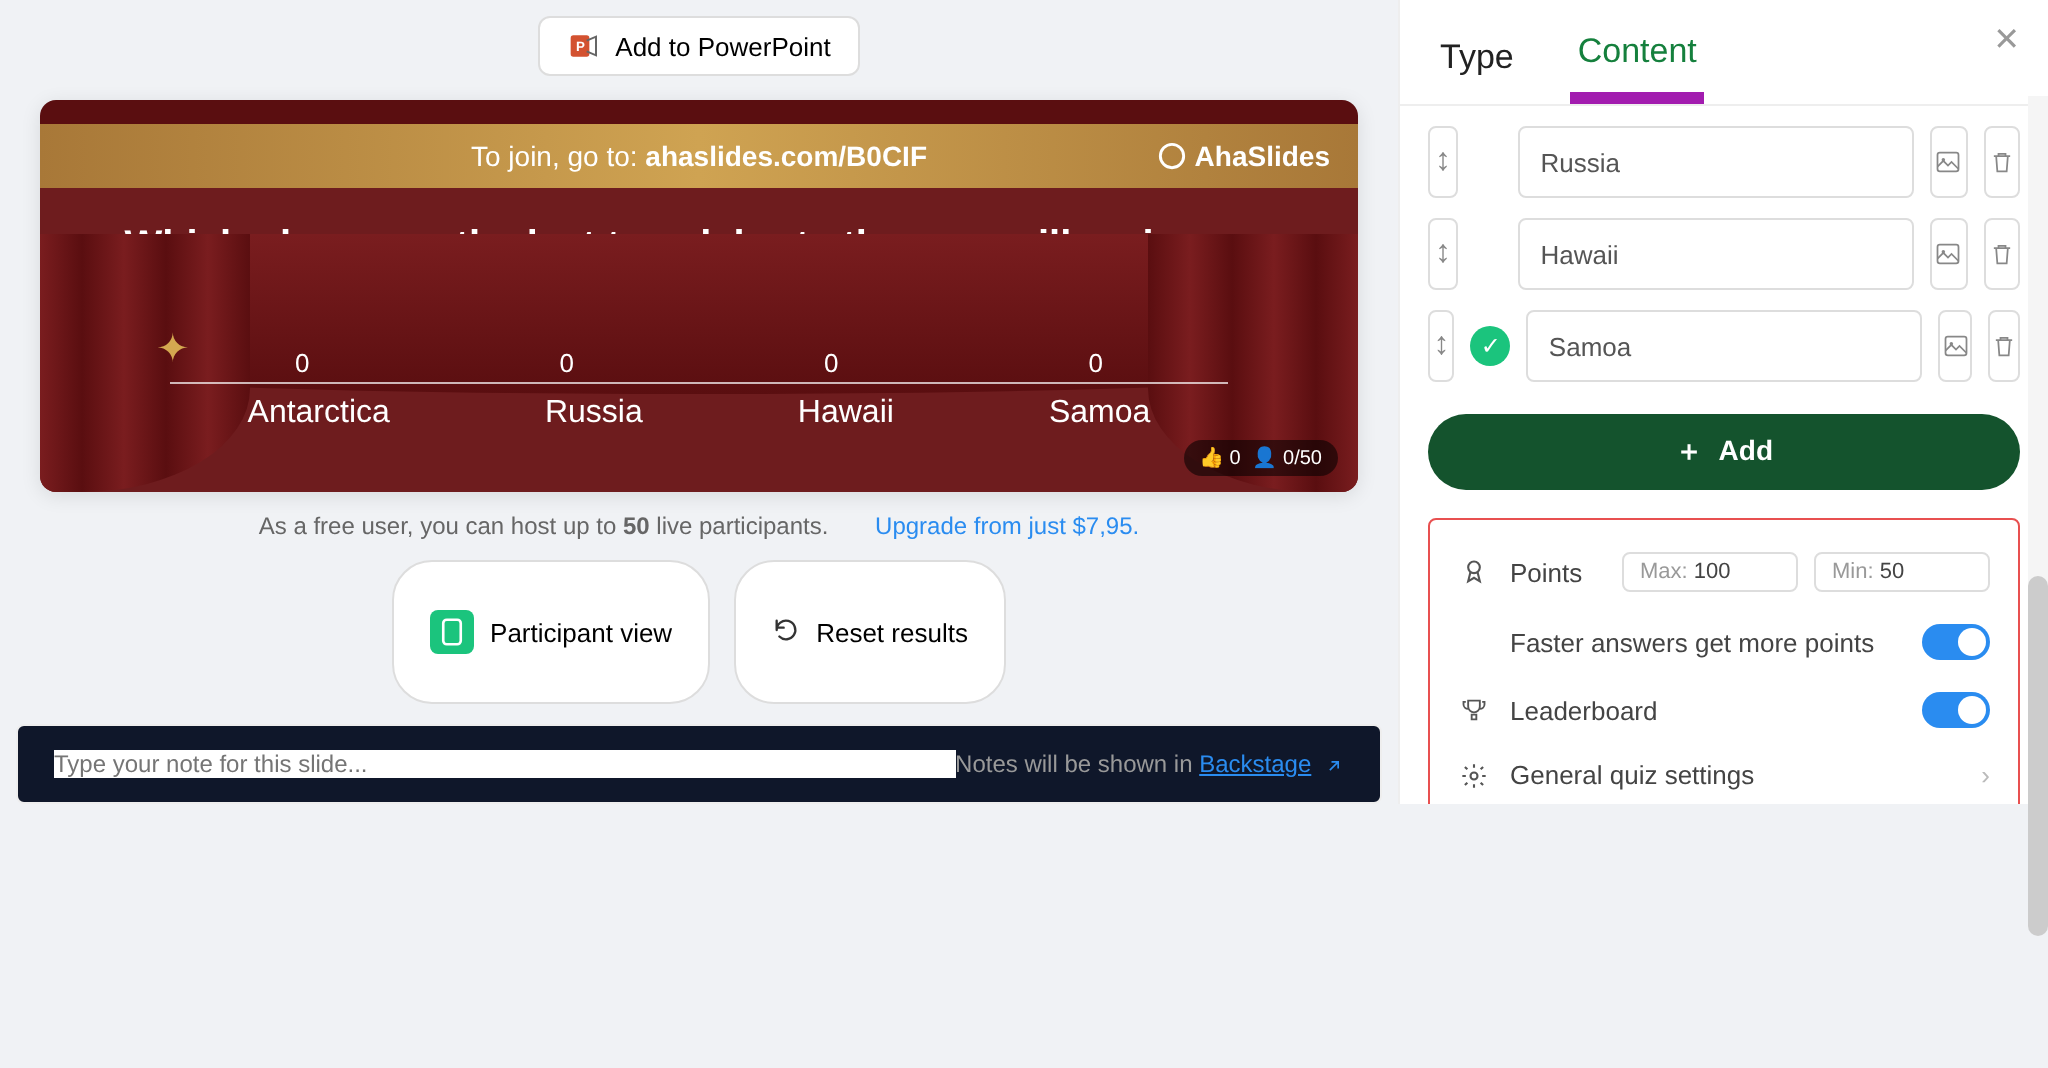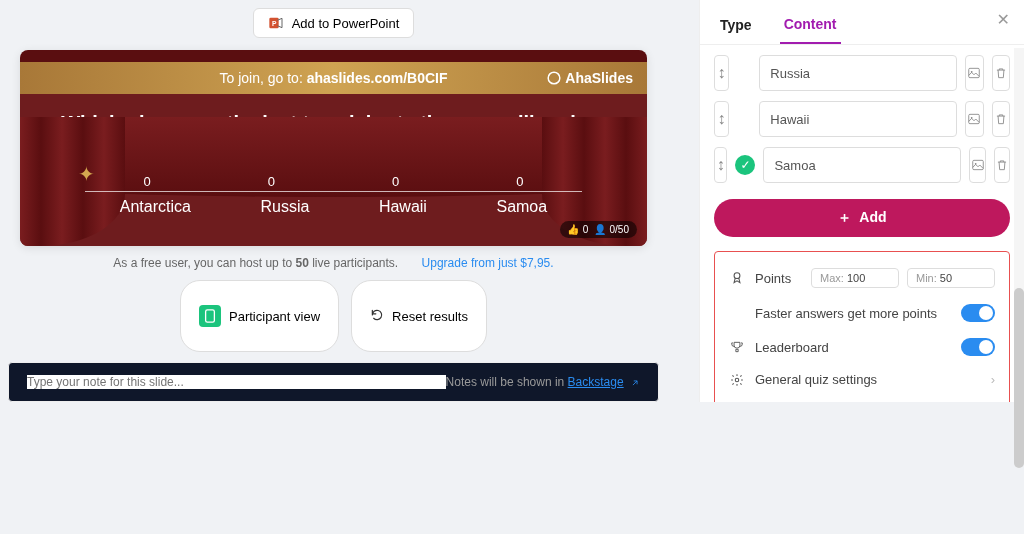--- a/index.html
+++ b/index.html
@@ -1,17 +1,17 @@
 <!DOCTYPE html>
 <html><head>
   <meta charset="utf-8">
   <style>
     * { box-sizing: border-box; margin: 0; padding: 0; }
     body { font-family: -apple-system, BlinkMacSystemFont, 'Segoe UI', sans-serif; background: #f0f2f5; width: 1024px; height: 534px; overflow: hidden; }
-    .layout { display: flex; height: 402px; gap: 32px; }
+    .layout { display: flex; height: 402px; }
     .main-area { flex: 1; display: flex; flex-direction: column; padding: 0 20px; }
     
     
     .top-bar { display: flex; justify-content: center; padding: 8px 0 12px 0; }
     .pp-btn { background: #fff; border: 1px solid #ddd; border-radius: 6px; padding: 6px 14px; font-size: 13px; display: inline-flex; align-items: center; gap: 8px; cursor: pointer; }
     .pp-icon { width: 16px; height: 16px; display: inline-block; }
     
     
     .slide-preview { position: relative; border-radius: 8px; overflow: hidden; background: linear-gradient(to bottom, #6e1c1e 0%, #6e1c1e 100%); height: 350px; box-shadow: 0 2px 10px rgba(0,0,0,0.1); border-top: 12px solid #5a0e10; }
     .join-bar { background: linear-gradient(90deg, #a87838 0%, #cfa352 50%, #a87838 100%); color: #fff; text-align: center; padding: 8px 0; font-size: 14px; font-weight: 500; position: relative; }
@@ -47,38 +47,38 @@
     .green-icon { width: 22px; height: 22px; background: #1bc47d; border-radius: 4px; display: inline-flex; align-items: center; justify-content: center; color: #fff; }
     
     
     .notes-bar { display: flex; justify-content: space-between; align-items: center; padding: 12px 18px; font-size: 12px; color: #999; background: #0f172a; border: 1px solid #eee; border-radius: 4px; margin: 0 -12px; }
     .notes-input { border: none; outline: none; font-size: 12px; flex: 1; color: #666; }
     .backstage { color: #2a8cf0; text-decoration: underline; }
     
     
     .right-panel { width: 325px; background: #fff; border-left: 1px solid #eee; display: flex; flex-direction: column; position: relative; }
     .tabs-bar { display: flex; align-items: center; padding: 8px 16px 0 16px; border-bottom: 1px solid #eee; position: relative; }
-    .tab { padding: 8px 4px 10px 4px; margin-right: 24px; font-size: 14px; font-weight: 700; cursor: pointer; }
+    .tab { padding: 8px 4px 10px 4px; margin-right: 24px; font-size: 17px; font-weight: 400; cursor: pointer; }
     .tab.inactive { color: #222; }
-    .tab.active { color: #a21caf; border-bottom: 2px solid #a21caf; }
+    .tab.active { color: #15803d; border-bottom: 6px solid #a21caf; }
     .close-x { position: absolute; right: 14px; top: 10px; color: #999; font-size: 16px; cursor: pointer; }
     
     .panel-body { flex: 1; overflow-y: auto; padding: 10px 14px 10px 14px; }
     .scroll-indicator { position: absolute; right: 0; top: 48px; bottom: 0; width: 10px; background: #f5f5f5; }
     .scroll-thumb { position: absolute; right: 0; top: 240px; width: 10px; height: 180px; background: #ccc; border-radius: 5px; }
     
     
     .option-row { display: flex; align-items: center; gap: 8px; margin-bottom: 10px; }
     .drag-handle { width: 26px; height: 36px; border: 1px solid #ddd; border-radius: 4px; display: flex; align-items: center; justify-content: center; color: #888; cursor: grab; }
     .check-slot { width: 26px; display: flex; justify-content: center; }
     .check-circle { width: 20px; height: 20px; border-radius: 50%; background: #1bc47d; color: #fff; display: flex; align-items: center; justify-content: center; font-size: 12px; }
     .option-input { flex: 1; border: 1px solid #ddd; border-radius: 4px; padding: 8px 10px; font-size: 13px; color: #555; height: 36px; }
     .opt-btn { width: 32px; height: 36px; border: 1px solid #ddd; border-radius: 4px; background: #fff; display: flex; align-items: center; justify-content: center; color: #888; cursor: pointer; }
     
-    .add-btn { width: 100%; background: #be185d; color: #fff; border: none; border-radius: 20px; padding: 10px 0; font-weight: 600; font-size: 14px; margin: 6px 0 14px 0; cursor: pointer; }
+    .add-btn { width: 100%; background: #14532d; color: #fff; border: none; border-radius: 20px; padding: 10px 0; font-weight: 600; font-size: 14px; margin: 6px 0 14px 0; cursor: pointer; }
     
     
     .settings-block { border: 1px solid #e85050; border-radius: 4px; padding: 16px 14px; }
     .setting-row { display: flex; align-items: center; gap: 10px; font-size: 13px; color: #444; margin-bottom: 16px; }
     .setting-row:last-child { margin-bottom: 12px; }
     .setting-icon { width: 16px; color: #555; display: flex; justify-content: center; }
     .setting-label { flex: 1; }
     .mini-inputs { display: flex; gap: 8px; }
     .mini-input { width: 88px; border: 1px solid #ddd; border-radius: 4px; padding: 3px 8px; font-size: 11px; color: #999; }
     .mini-input .val { color: #444; }

